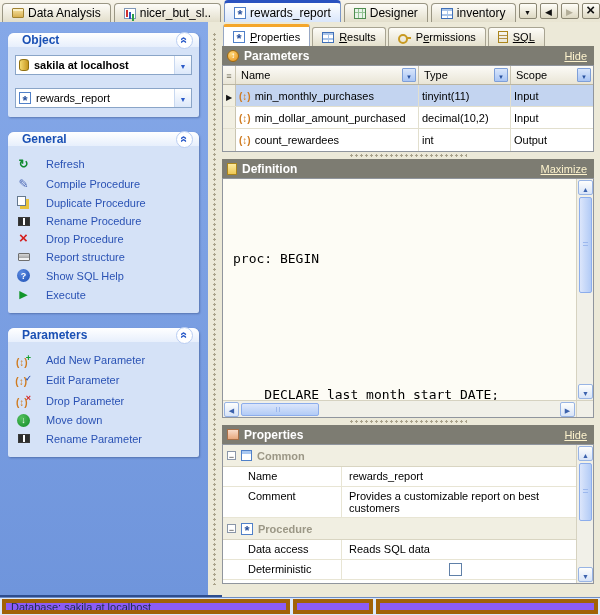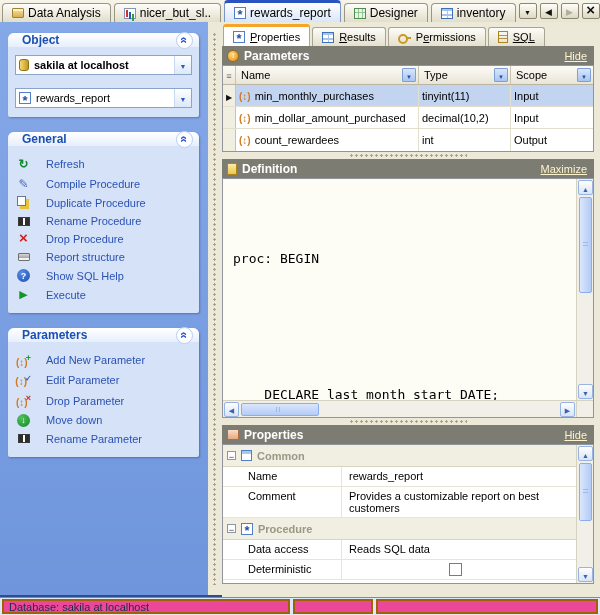--- a/index.html
+++ b/index.html
@@ -143,21 +143,21 @@
   .pkey{width:118px;padding:3px 4px 3px 25px;flex:none}
   .pval{flex:1;padding:3px 7px;border-left:1px solid #e8e5d4;display:flex;align-items:flex-start;cursor:text}
   .checkbox{display:none;width:13px;height:13px;border:1px solid #6080a8;background:#fff;margin-left:100px;cursor:pointer}
   .checkbox.show{display:inline-block}
   .props-vscroll{width:17px;background:#f1f0e8;border-left:1px solid #d6d2c0;display:flex;flex-direction:column;padding:1px}
   .pvthumb{width:13px;margin:2px auto 0;height:58px;background:linear-gradient(90deg,#dce6fb,#b2cbf6);border:1px solid #8cadec;border-radius:2px;position:relative;cursor:grab}
   .pvthumb::after{content:"";position:absolute;left:3px;right:3px;top:25px;height:6px;background:repeating-linear-gradient(180deg,#9cb8ee 0 1px,transparent 1px 3px)}
 
   
   .statusbar{height:18px;background:#dce9fb;border-top:1px solid #6d8cc4;display:flex;gap:3px;padding:1px 2px;align-items:stretch}
-  .status-cell{background:#ec4899;border:2px solid #a16207;display:flex;align-items:center;padding:0 5px;color:#1c2c50;overflow:hidden;white-space:nowrap}
+  .status-cell{background:#8b5cf6;border:4px solid #a16207;display:flex;align-items:center;padding:0 5px;color:#1c2c50;overflow:hidden;white-space:nowrap}
   .status-db{width:288px;flex:none}
   .status-mid{width:80px;flex:none}
   .status-rest{flex:1}
 
   
   .cube-icon{width:12px;height:10px;background:linear-gradient(#f6e2a2,#d8b050);border:1px solid #a08230;border-radius:1px;box-shadow:inset 0 2px 0 #fbf0c8;flex:none}
   .chart-icon{width:12px;height:11px;background:#fff;border:1px solid #8098b8;position:relative;flex:none}
   .chart-icon::before{content:"";position:absolute;left:1px;bottom:1px;width:2px;height:7px;background:#cf3030;box-shadow:3px 2px 0 #2f54c0,6px 4px 0 #2fa048}
   .designer-icon{width:12px;height:11px;background:#e9f4e9;border:1px solid #4f8d4f;background-image:linear-gradient(90deg,transparent 3px,#93c493 3px 4px,transparent 4px 7px,#93c493 7px 8px,transparent 8px),linear-gradient(transparent 3px,#93c493 3px 4px,transparent 4px);flex:none}
   .table-icon,.results-icon{width:12px;height:11px;background:#fff;border:1px solid #4070b8;background-image:linear-gradient(#aac5e9 0 2px,transparent 2px),linear-gradient(90deg,transparent 0 5px,#aac5e9 5px 6px,transparent 6px);background-size:100% 5px,100% 100%;flex:none}

